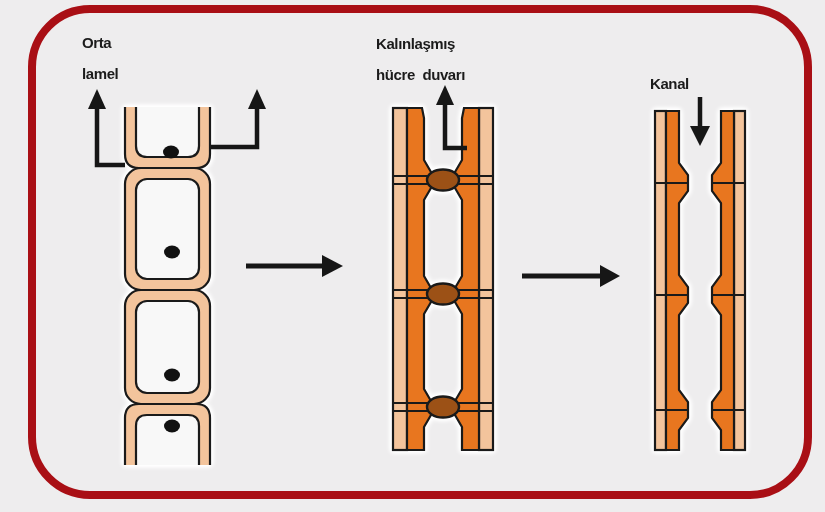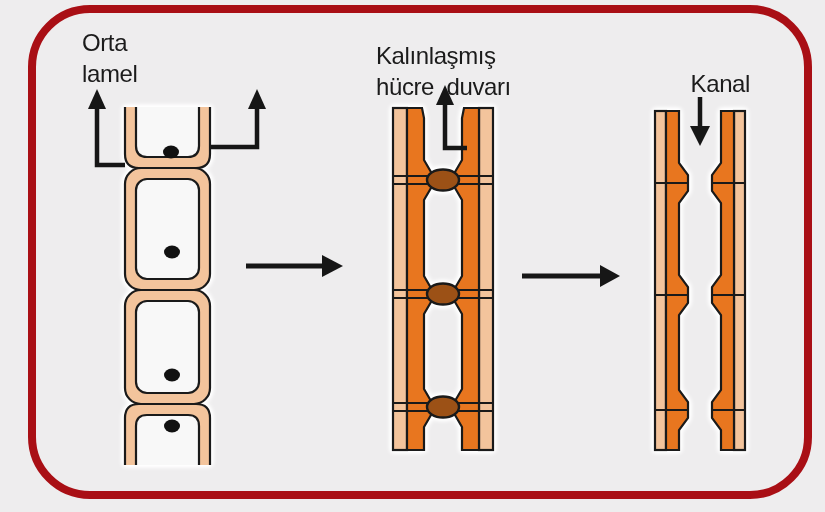--- a/index.html
+++ b/index.html
@@ -18,22 +18,22 @@
   .pw{fill:var(--primary-wall-fill,#f3c49c);stroke:var(--outline,#1a1a1a);stroke-width:2.2;}
   .sw{fill:var(--secondary-wall-fill,#e8761f);stroke:var(--outline,#1a1a1a);stroke-width:2.2;}
   .lumen{fill:var(--lumen,#f8f8f8);stroke:var(--outline,#1a1a1a);stroke-width:2.2;}
   .pit{fill:var(--pit-fill,#9c5116);stroke:var(--outline,#1a1a1a);stroke-width:2.4;}
   .nuc{fill:var(--nucleus,#111111);stroke:none;}
   .jline{stroke:var(--outline,#1a1a1a);stroke-width:2.2;}
   .ashaft{stroke:var(--arrow,#161616);fill:none;}
   .ahead{fill:var(--arrow,#161616);stroke:none;}
   .glow{filter:drop-shadow(0 0 2px #fff) drop-shadow(0 0 2px #fff) drop-shadow(0 0 1px #fff);}
   .label{
-    position:absolute;color:#1b1b1b;font-size:24px;line-height:31px;
-    font-weight:400;letter-spacing:-0.4px;white-space:pre;
+    position:absolute;color:#1b1b1b;font-size:15px;line-height:31px;
+    font-weight:700;letter-spacing:-0.4px;white-space:pre;
   }
 </style>
 </head>
 <body>
 
 <div class="frame"></div>
 
 <svg class="diagram" width="825" height="512" viewBox="0 0 825 512">
 
   <g class="glow">
@@ -111,15 +111,15 @@
   <g>
     <line class="ashaft" x1="700" y1="97" x2="700" y2="128" stroke-width="4.5"></line>
     <polygon class="ahead" points="690,126 710,126 700,146"></polygon>
   </g>
 </svg>
 
 <div class="label" style="left:82px;top:27px;"><span>Orta</span><br><span>lamel</span></div>
 
 <div class="label" style="left:218px;top:23px;"><br></div>
 
-<div class="label" style="left:376px;top:28px;margin-top:12px;"><span>Kalınlaşmış</span><br><span>hücre  duvarı</span></div>
+<div class="label" style="left:376px;top:28px;"><span>Kalınlaşmış</span><br><span>hücre  duvarı</span></div>
 
-<div class="label" style="left:650px;top:68px;width:100px;text-align:right;"><span>Kanal</span></div>
+<div class="label" style="left:650px;top:68px;width:100px;text-align:left;"><span>Kanal</span></div>
 
 </body></html>

